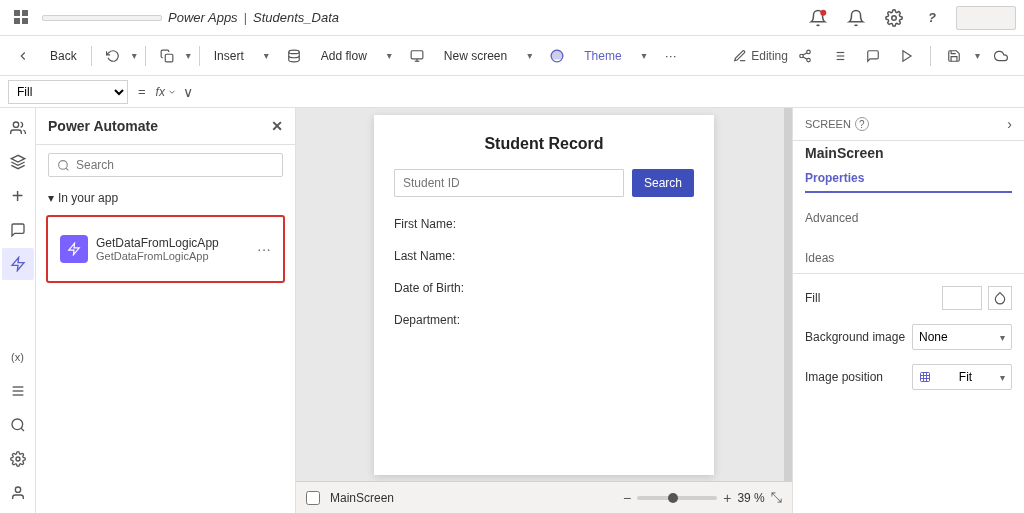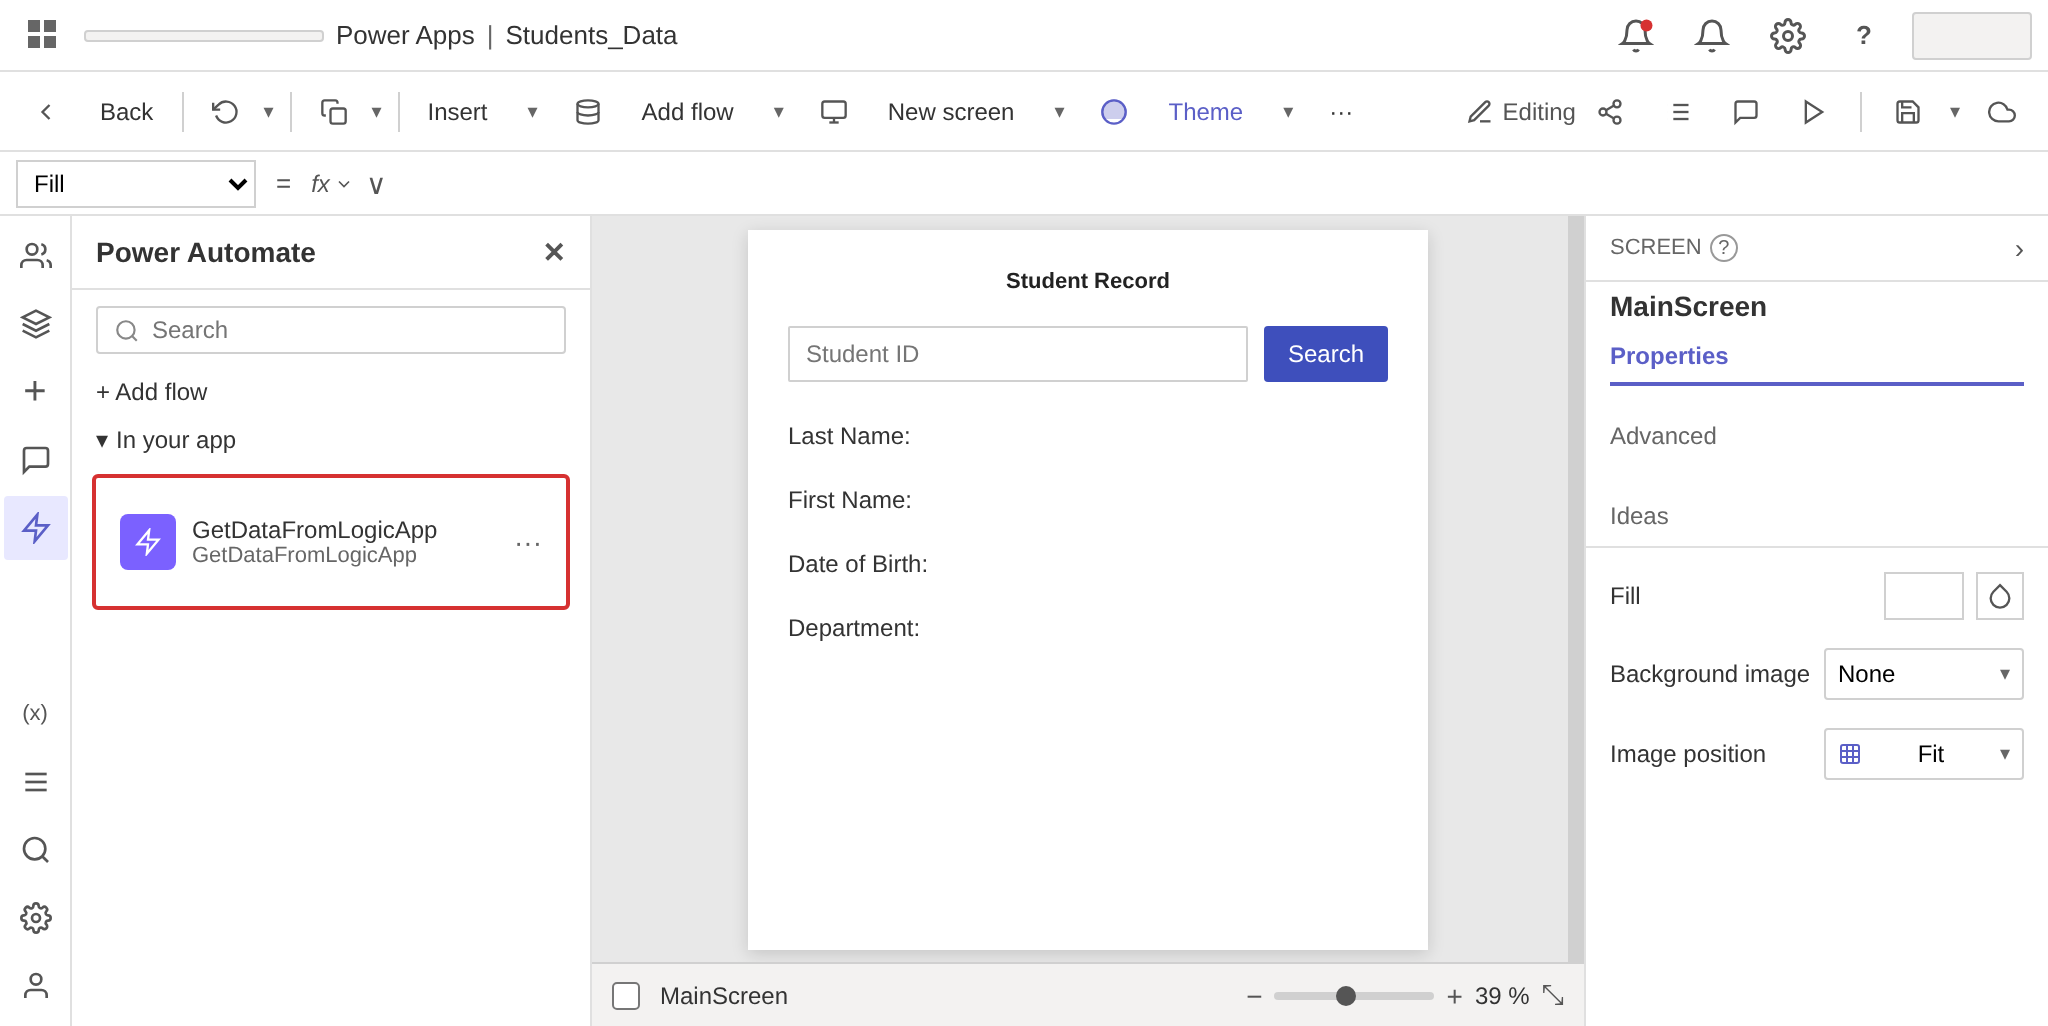--- a/index.html
+++ b/index.html
@@ -2,21 +2,21 @@
 <html><head>
   <meta charset="utf-8">
   <style>
     * { box-sizing: border-box; margin: 0; padding: 0; }
     body { font-family: 'Segoe UI', Arial, sans-serif; font-size: 13px; background: #f3f2f1; overflow: hidden; }
 
     
     .title-bar {
       display: flex; align-items: center; height: 36px;
       background: #fff; border-bottom: 1px solid #e0e0e0;
-      padding: 0 8px; gap: 8px;
+      padding: 0 8px; gap: 8px; font-style: italic;
     }
     .title-bar-apps { display: flex; align-items: center; gap: 6px; }
     .app-name-box {
       background: #f3f2f1; border: 1px solid #d0d0d0; border-radius: 2px;
       padding: 2px 10px; font-size: 12px; color: #333; min-width: 120px;
     }
     .title-separator { color: #666; font-size: 13px; }
     .title-doc-name { font-size: 13px; color: #333; font-weight: 500; }
     .title-spacer { flex: 1; }
     .title-icons { display: flex; align-items: center; gap: 10px; }
@@ -141,21 +141,21 @@
     .scroll-bar-right {
       position: absolute; right: 0; top: 0; bottom: 0; width: 8px;
       background: #d0d0d0;
     }
     .canvas-frame {
       background: #fff; width: 340px; min-height: 360px;
       box-shadow: 0 2px 8px rgba(0,0,0,0.15);
       padding: 20px; position: relative;
     }
     .canvas-title {
-      text-align: center; font-size: 11px; font-weight: 600;
+      text-align: center; font-size: 16px; font-weight: 600;
       color: #222; margin-bottom: 16px;
     }
     .search-row {
       display: flex; gap: 8px; margin-bottom: 20px;
     }
     .student-id-input {
       flex: 1; border: 1px solid #d0d0d0; padding: 6px 8px;
       font-size: 12px; border-radius: 1px; color: #888;
     }
     .search-btn {
@@ -475,23 +475,20 @@
     </div>
     <div class="side-panel-search">
       <div class="search-box">
         <svg width="13" height="13" viewBox="0 0 24 24" fill="none" stroke="#888" stroke-width="2">
             <circle cx="11" cy="11" r="8"></circle>
             <line x1="21" y1="21" x2="16.65" y2="16.65"></line>
           </svg>
         <input type="text" style="border: none; outline: none; font-size: 12px; flex: 1 1 0%; background: transparent;" placeholder="Search">
       </div>
     </div>
-    <div class="add-flow-btn">
-      <span>+ Add flow</span>
-    </div>
     <div class="section-header">
       <span style="cursor:pointer;">▾</span>
       <span>In your app</span>
     </div>
     <div class="flow-item">
       <div class="flow-icon">
         <svg width="14" height="14" viewBox="0 0 24 24" fill="none" stroke="white" stroke-width="2">
             <polygon points="13 2 3 14 12 14 11 22 21 10 12 10 13 2"></polygon>
           </svg>
       </div>
@@ -505,24 +502,24 @@
 
   <div class="canvas-area">
     <div class="canvas-scroll">
       <div class="canvas-frame">
         <div class="canvas-title">Student Record</div>
         <div class="search-row">
           <input class="student-id-input" placeholder="Student ID" style="">
           <button class="search-btn">Search</button>
         </div>
         <div class="field-row">
+          <span>First Name:</span>
+        </div>
+        <div class="field-row">
           <span>Last Name:</span>
-        </div>
-        <div class="field-row">
-          <span>First Name:</span>
         </div>
         <div class="field-row">
           <span>Date of Birth:</span>
         </div>
         <div class="field-row">
           <span>Department:</span>
         </div>
       </div>
       <div class="scroll-bar-right"></div>
     </div>

